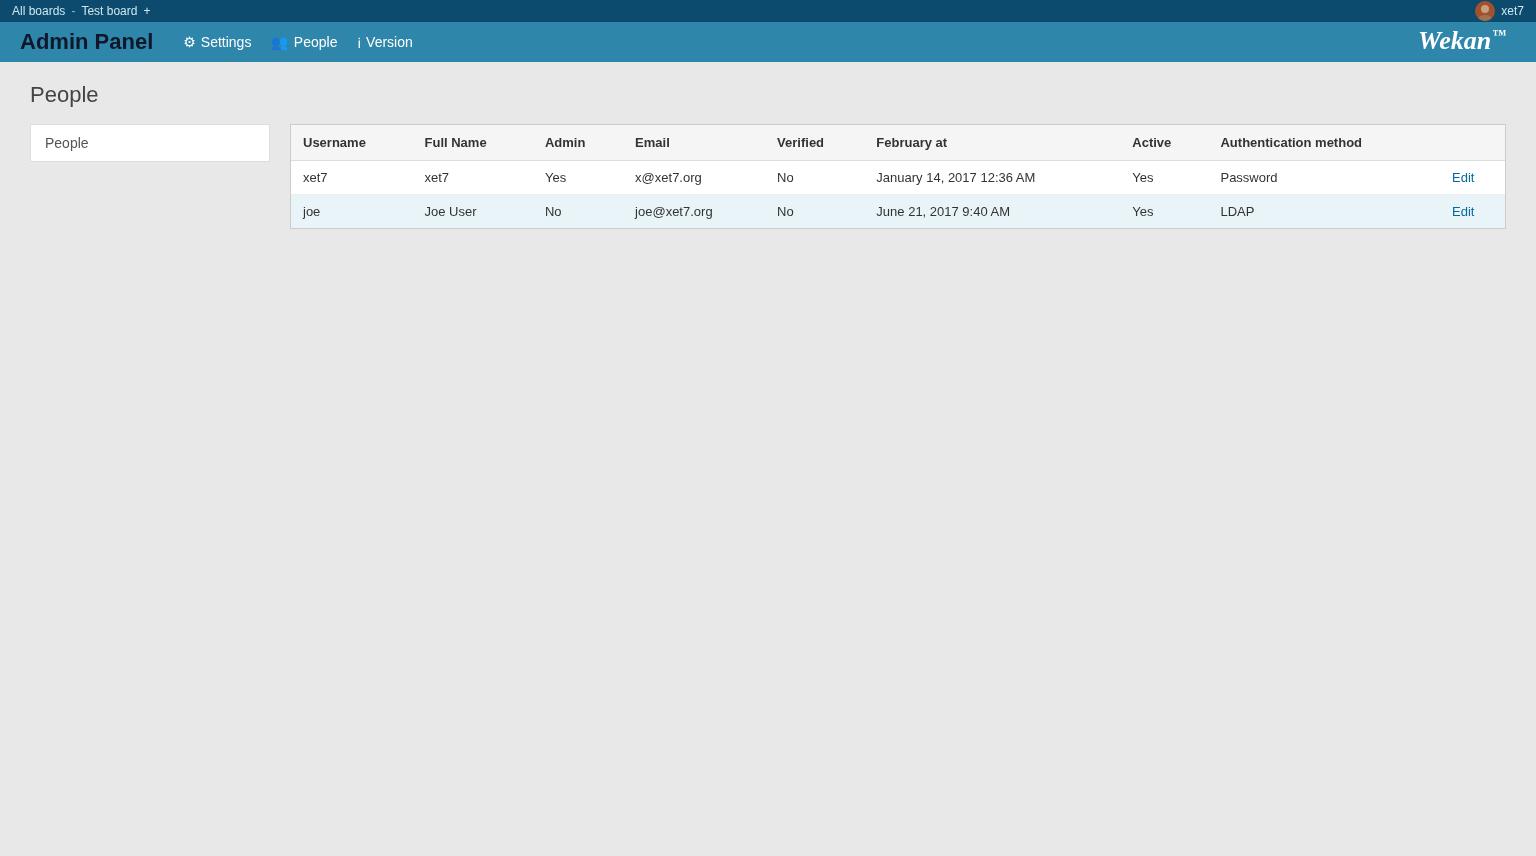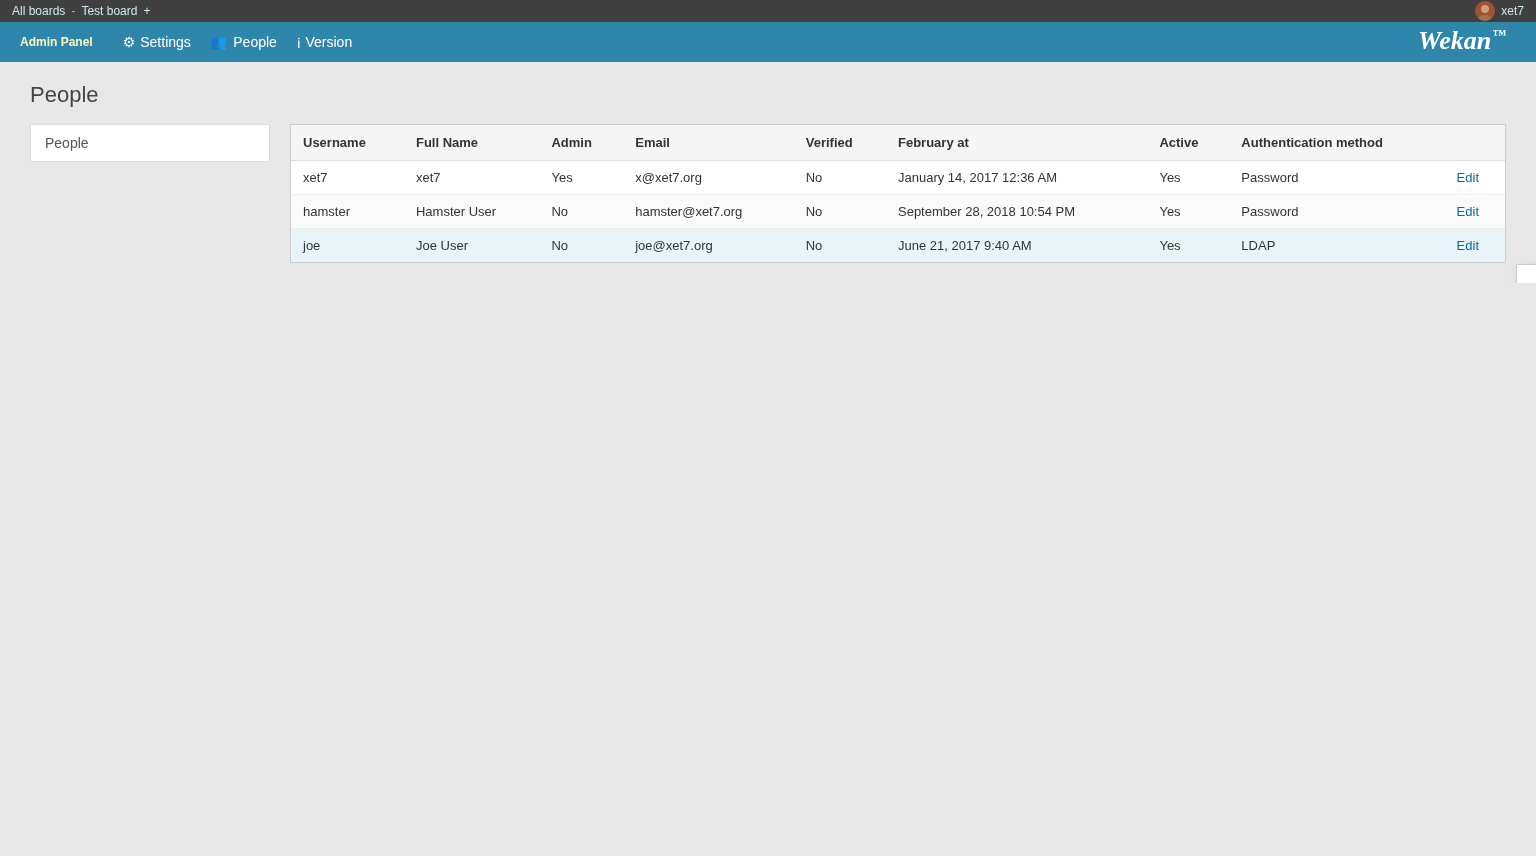--- a/index.html
+++ b/index.html
@@ -10,21 +10,21 @@
       background: #2e86ab;
       height: 62px;
       display: flex;
       align-items: center;
       padding: 0 20px;
       position: relative;
     }
     .header-top-bar {
       position: absolute;
       top: 0; left: 0; right: 0;
-      background: #404040;
+      background: #0c4a6e;
       height: 22px;
       display: flex;
       align-items: center;
       padding: 0 12px;
       font-size: 12px;
       color: #cce8f0;
       gap: 6px;
     }
     .header-top-bar .user-area {
       margin-left: auto;
@@ -40,23 +40,23 @@
       display: flex; align-items: center; justify-content: center;
       font-size: 10px; color: white;
     }
     .header-main {
       margin-top: 22px;
       display: flex;
       align-items: center;
       width: 100%;
     }
     .header-title {
-      font-size: 12px;
+      font-size: 22px;
       font-weight: bold;
-      color: #fef9c3;
+      color: #0f172a;
       margin-right: 30px;
     }
     .header-nav {
       display: flex;
       align-items: center;
       gap: 20px;
     }
     .header-nav a {
       color: white;
       text-decoration: none;
@@ -271,31 +271,20 @@
       <td>xet7</td>
       <td>xet7</td>
       <td>Yes</td>
       <td>x@xet7.org</td>
       <td>No</td>
       <td>January 14, 2017 12:36 AM</td>
       <td>Yes</td>
       <td>Password</td>
       <td><button class="edit-btn">Edit</button></td>
     </tr>
-              <tr>
-      <td>hamster</td>
-      <td>Hamster User</td>
-      <td>No</td>
-      <td>hamster@xet7.org</td>
-      <td>No</td>
-      <td>September 28, 2018 10:54 PM</td>
-      <td>Yes</td>
-      <td>Password</td>
-      <td><button class="edit-btn">Edit</button></td>
-    </tr>
               <tr style="background: rgb(232, 244, 248);">
       <td>joe</td>
       <td>Joe User</td>
       <td>No</td>
       <td>joe@xet7.org</td>
       <td>No</td>
       <td>June 21, 2017 9:40 AM</td>
       <td>Yes</td>
       <td>LDAP</td>
       <td><button class="edit-btn">Edit</button></td>

